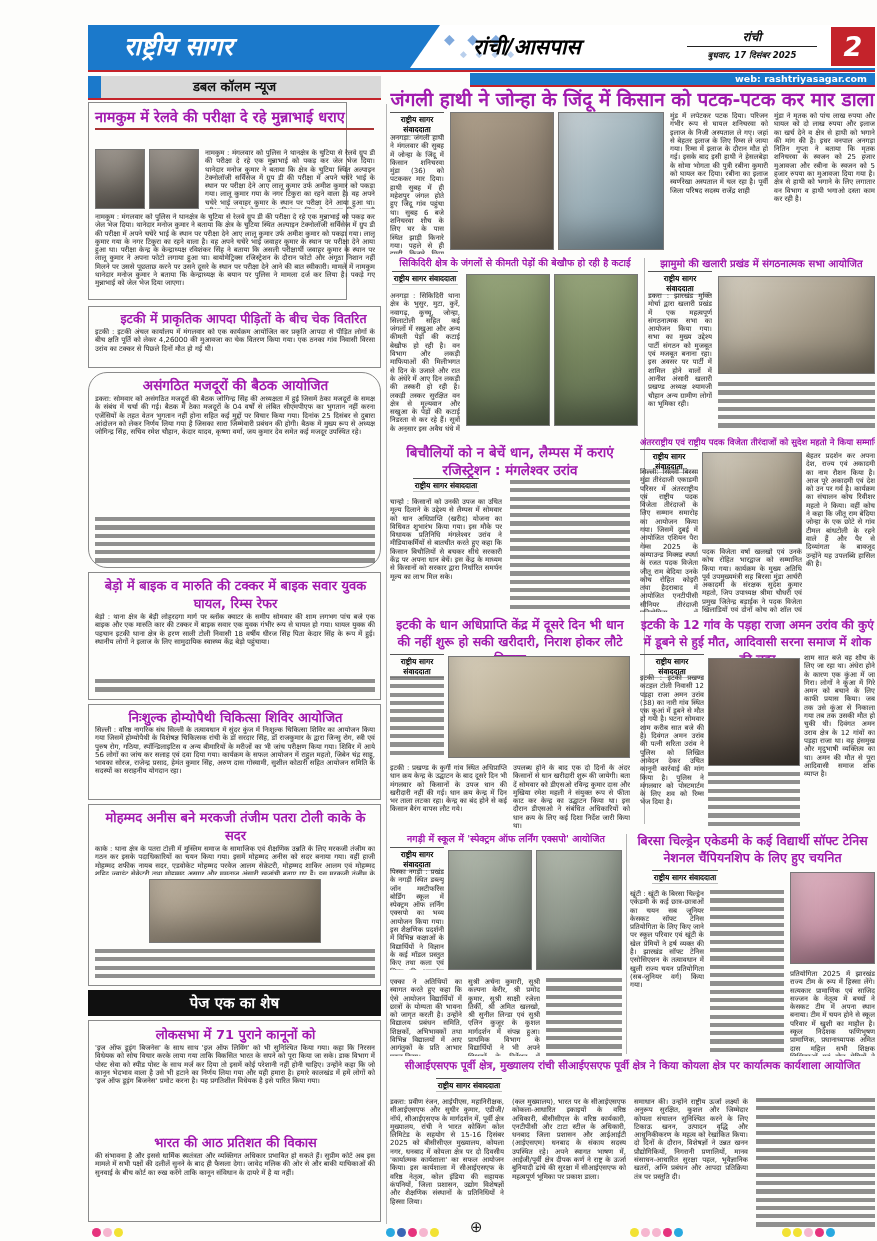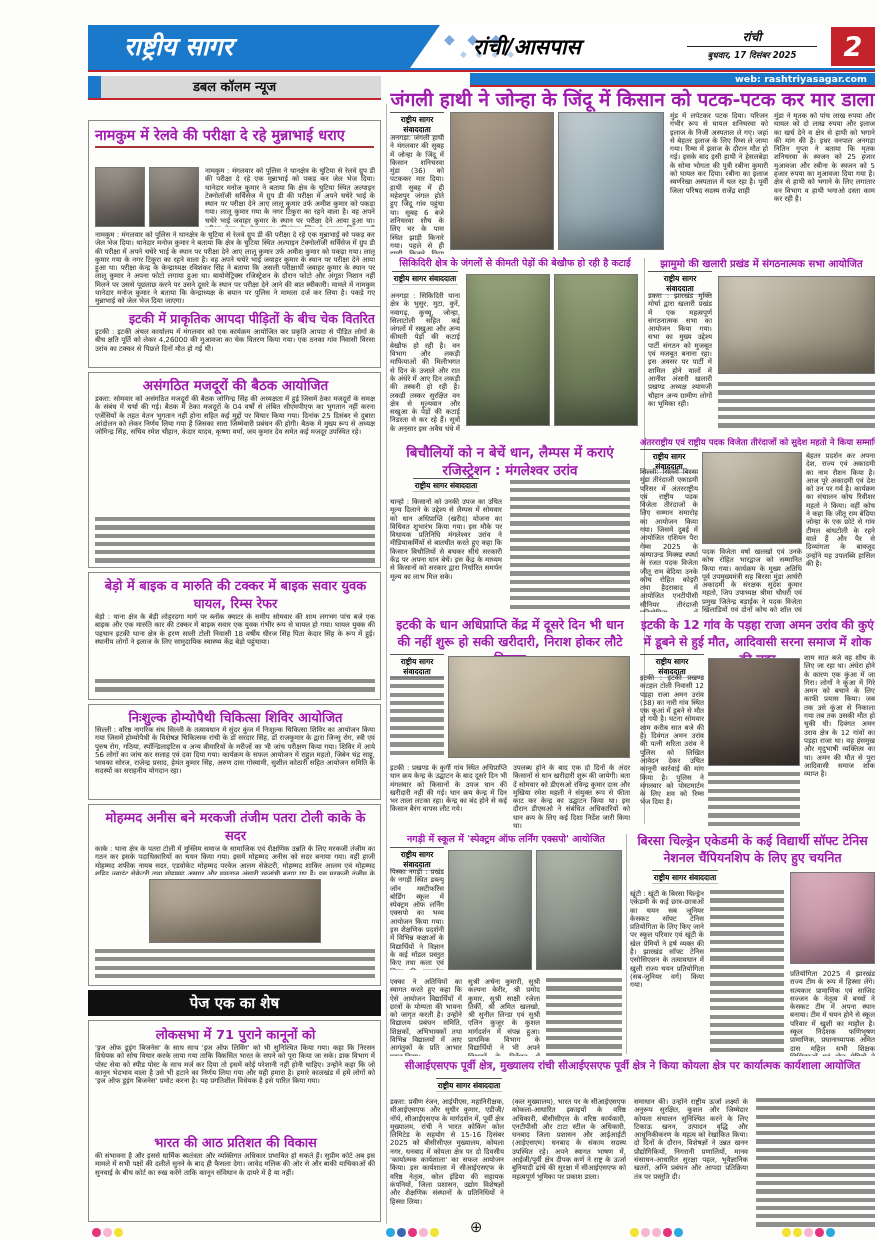--- a/index.html
+++ b/index.html
@@ -71,34 +71,34 @@
   <div class="webstrip">web: rashtriyasagar.com</div>
   <div class="webrule"></div>
   <div class="dblbox">डबल कॉलम न्यूज</div>
 
   <div class="abs hl nowrap" style="left:390px;top:86px;width:485px;font-size:19px;">जंगली हाथी ने जोन्हा के जिंदू में किसान को पटक-पटक कर मार डाला</div>
 
   <div class="abs vrule" style="left:386px;top:104px;height:1120px;"></div>
   <div class="abs vrule" style="left:644px;top:258px;height:566px;"></div>
   <div class="abs vrule" style="left:626px;top:834px;height:220px;"></div>
 
-  <section class="abs box" style="left:88px;top:120px;width:293px;height:198px;">
+  <section class="abs box" style="left:88px;top:102px;width:259px;height:198px;">
     <div class="abs hl" style="left:6px;top:3px;width:279px;font-size:14.5px;text-align:left;border-bottom:2px solid #a33;padding-bottom:2px;">नामकुम में रेलवे की परीक्षा दे रहे मुन्नाभाई धराए</div>
     <div class="abs photo ph-mug" style="left:6px;top:46px;width:50px;height:60px;"></div>
     <div class="abs photo ph-mug" style="left:60px;top:46px;width:50px;height:60px;"></div>
     <div class="abs bt" style="left:116px;top:46px;width:170px;height:60px;">नामकुम : मंगलवार को पुलिस ने थानक्षेत्र के चुटिया से रेलवे ग्रुप डी की परीक्षा दे रहे एक मुन्नाभाई को पकड़ कर जेल भेज दिया। थानेदार मनोज कुमार ने बताया कि क्षेत्र के चुटिया स्थित अल्पाइन टेक्नोलॉजी सर्विसेज में ग्रुप डी की परीक्षा में अपने चचेरे भाई के स्थान पर परीक्षा देने आए लालू कुमार उर्फ अमीश कुमार को पकड़ा गया। लालू कुमार गया के नगर टिकुरा का रहने वाला है। वह अपने चचेरे भाई जवाहर कुमार के स्थान पर परीक्षा देने आया हुआ था। परीक्षा केन्द्र के केन्द्राध्यक्ष रविशंकर सिंह ने बताया कि असली परीक्षार्थी जवाहर कुमार के स्थान पर लालू कुमार ने अपना फोटो लगाया हुआ था। बायोमेट्रिक्स रजिस्ट्रेशन के दौरान फोटो और अंगूठा निशान नहीं मिलने पर उससे पूछताछ करने पर उसने दूसरे के स्थान पर परीक्षा देने आने की बात स्वीकारी। मामले में नामकुम थानेदार मनोज कुमार ने बताया कि केन्द्राध्यक्ष के बयान पर पुलिस ने मामला दर्ज कर लिया है। पकड़े गए मुन्नाभाई को जेल भेज दिया जाएगा।</div>
     <div class="abs bt" style="left:6px;top:110px;width:280px;height:82px;">नामकुम : मंगलवार को पुलिस ने थानक्षेत्र के चुटिया से रेलवे ग्रुप डी की परीक्षा दे रहे एक मुन्नाभाई को पकड़ कर जेल भेज दिया। थानेदार मनोज कुमार ने बताया कि क्षेत्र के चुटिया स्थित अल्पाइन टेक्नोलॉजी सर्विसेज में ग्रुप डी की परीक्षा में अपने चचेरे भाई के स्थान पर परीक्षा देने आए लालू कुमार उर्फ अमीश कुमार को पकड़ा गया। लालू कुमार गया के नगर टिकुरा का रहने वाला है। वह अपने चचेरे भाई जवाहर कुमार के स्थान पर परीक्षा देने आया हुआ था। परीक्षा केन्द्र के केन्द्राध्यक्ष रविशंकर सिंह ने बताया कि असली परीक्षार्थी जवाहर कुमार के स्थान पर लालू कुमार ने अपना फोटो लगाया हुआ था। बायोमेट्रिक्स रजिस्ट्रेशन के दौरान फोटो और अंगूठा निशान नहीं मिलने पर उससे पूछताछ करने पर उसने दूसरे के स्थान पर परीक्षा देने आने की बात स्वीकारी। मामले में नामकुम थानेदार मनोज कुमार ने बताया कि केन्द्राध्यक्ष के बयान पर पुलिस ने मामला दर्ज कर लिया है। पकड़े गए मुन्नाभाई को जेल भेज दिया जाएगा।</div>
   </section>
 
   <section class="abs box" style="left:88px;top:306px;width:293px;height:62px;">
-    <div class="abs hl nowrap" style="left:1px;top:3px;width:285px;font-size:12.5px;text-align:right;">इटकी में प्राकृतिक आपदा पीड़ितों के बीच चेक वितरित</div>
+    <div class="abs hl nowrap" style="left:12px;top:3px;width:285px;font-size:12.5px;">इटकी में प्राकृतिक आपदा पीड़ितों के बीच चेक वितरित</div>
     <div class="abs bt" style="left:6px;top:21px;width:280px;height:38px;">इटकी : इटकी अंचल कार्यालय में मंगलवार को एक कार्यक्रम आयोजित कर प्रकृति आपदा से पीड़ित लोगों के बीच क्षति पूर्ति को लेकर 4,26000 की मुआवजा का चेक वितरण किया गया। एक ठनका गांव निवासी विरसा उरांव का टक्कर से पिछले दिनों मौत हो गई थी।</div>
   </section>
 
-  <section class="abs box" style="left:88px;top:372px;width:293px;height:196px;">
+  <section class="abs box" style="left:88px;top:372px;width:293px;height:196px;border-radius:19px;">
     <div class="abs hl nowrap" style="left:4px;top:3px;width:285px;font-size:13.5px;">असंगठित मजदूरों की बैठक आयोजित</div>
     <div class="abs bt" style="left:6px;top:22px;width:280px;height:118px;">डकरा: सोमवार को असंगठित मजदूरों की बैठक जोगिन्द्र सिंह की अध्यक्षता में हुई जिसमें ठेका मजदूरों के समक्ष के संबंध में चर्चा की गई। बैठक में ठेका मजदूरों के 04 वर्षों से लंबित सीएमपीएफ का भुगतान नहीं करना एजेंसियों के तहत वेतन भुगतान नहीं होना सहित कई मुद्दों पर विचार किया गया। दिनांक 25 दिसंबर से दुबारा आंदोलन को लेकर निर्णय लिया गया है जिसका सारा जिम्मेवारी प्रबंधन की होगी। बैठक में मुख्य रूप से अध्यक्ष जोगिन्द्र सिंह, सचिव रमेश चौहान, केदार यादव, कृष्णा वर्मा, जय कुमार देव समेत कई मजदूर उपस्थित रहे।</div>
     <div class="abs gk" style="left:6px;top:144px;width:280px;height:46px;"></div>
   </section>
 
   <section class="abs box" style="left:88px;top:572px;width:293px;height:128px;">
     <div class="abs hl" style="left:4px;top:3px;width:285px;font-size:13px;">बेड़ो में बाइक व मारुति की टक्कर में बाइक सवार युवक घायल, रिम्स रेफर</div>
     <div class="abs bt" style="left:6px;top:40px;width:280px;height:62px;">बेड़ो : थाना क्षेत्र के बेड़ी लोहरदगा मार्ग पर ब्लॉक क्वाटर के समीप सोमवार की शाम लगभग पांच बजे एक बाइक और एक मारुति कार की टक्कर में बाइक सवार एक युवक गंभीर रूप से घायल हो गया। घायल युवक की पहचान इटकी थाना क्षेत्र के हरण साली टोली निवासी 18 वर्षीय धीरज सिंह पिता केदार सिंह के रूप में हुई। स्थानीय लोगों ने इलाज के लिए सामुदायिक स्वास्थ्य केंद्र बेड़ो पहुंचाया।</div>
     <div class="abs gk" style="left:6px;top:106px;width:280px;height:16px;"></div>
   </section>

